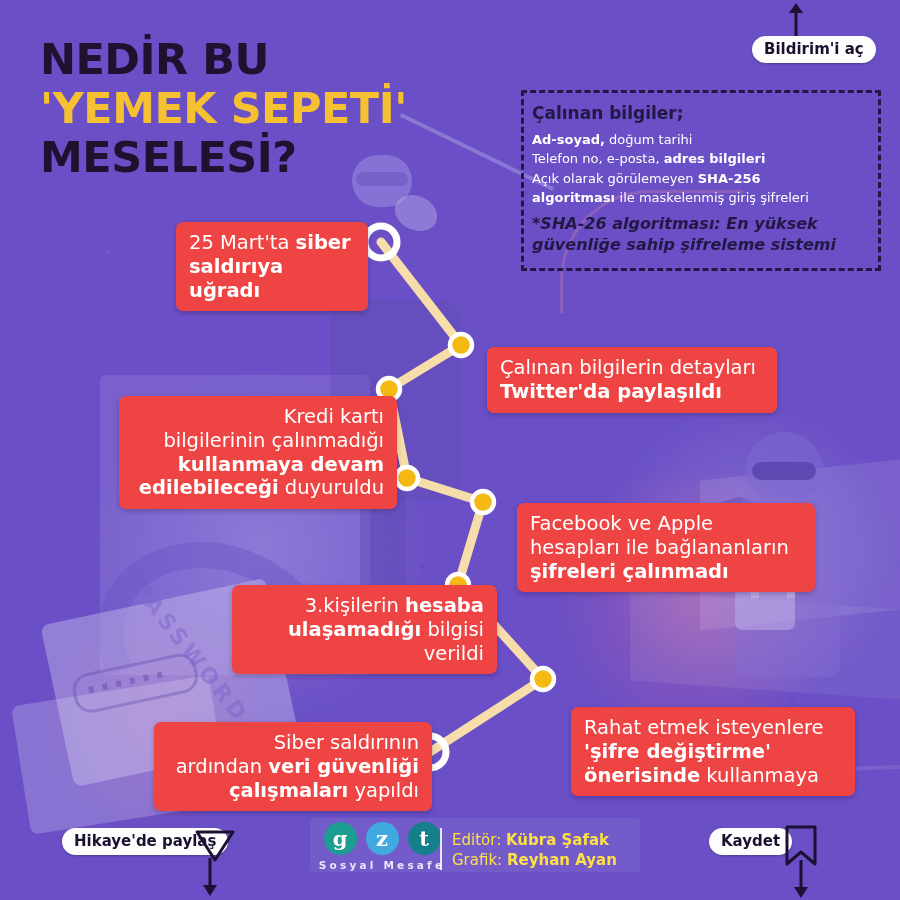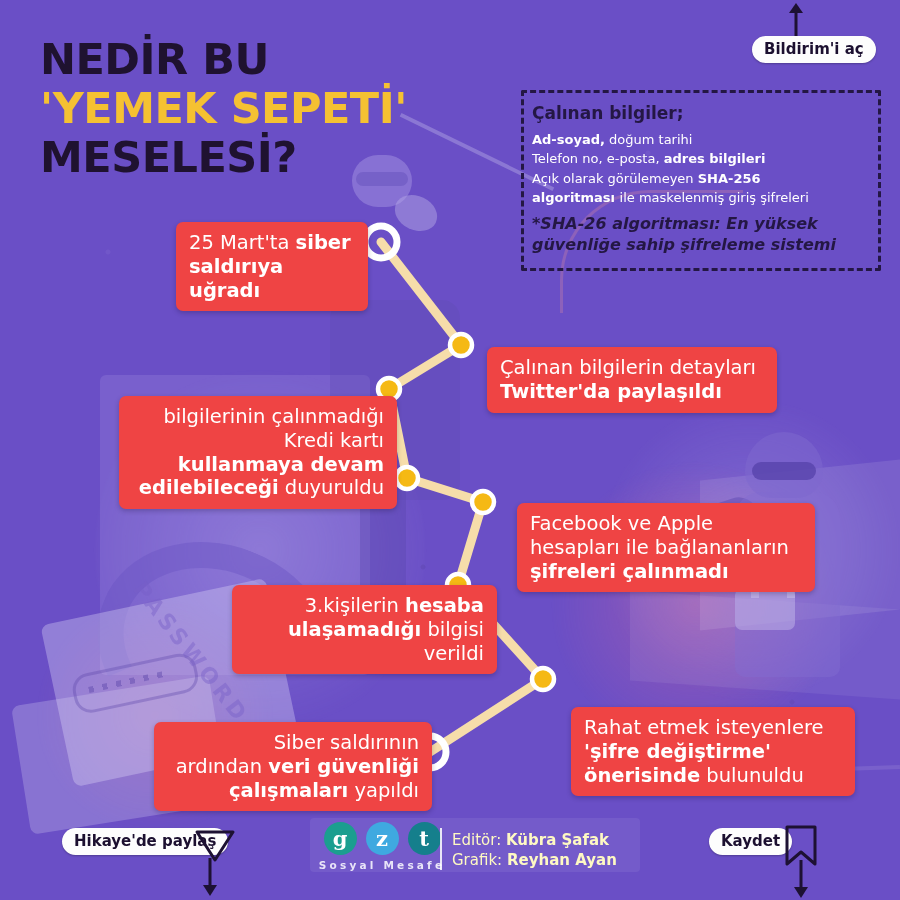--- a/index.html
+++ b/index.html
@@ -122,21 +122,21 @@
   #lbl-5{left:232px;top:585px;width:208px;padding-left:44px;}
   #lbl-6{left:571px;top:707px;width:258px;}
   #lbl-7{left:154px;top:722px;width:252px;}
 
   
   .gzt{position:absolute;left:318px;top:822px;width:128px;text-align:center;}
   .gzt-row{display:flex;gap:9px;justify-content:center;}
   .gzt-c{width:33px;height:33px;border-radius:50%;display:flex;align-items:center;justify-content:center;
     color:#fff;font-weight:800;font-size:21px;font-family:"DejaVu Serif","Liberation Serif",serif;}
   .gzt-sub{margin-top:4px;color:#e9e5f8;font-size:10.5px;letter-spacing:3.2px;font-weight:600;}
-  .credits{position:absolute;left:452px;top:830px;color:#fef9c3;font-size:15px;line-height:1.35;}
+  .credits{position:absolute;left:452px;top:830px;color:#fde047;font-size:15px;line-height:1.35;}
   .credits b{font-weight:800;}
   .credit-div{position:absolute;left:440px;top:828px;width:2px;height:42px;background:#ffffff;opacity:.85;}
   .footer-plate{position:absolute;left:310px;top:818px;width:330px;height:54px;background:rgba(255,255,255,.07);border-radius:4px;}
 </style>
 </head>
 <body>
 
 <div id="canvas">
 
   <div class="bg">
@@ -227,39 +227,39 @@
 
   <div class="lbl left-al" id="lbl-1">
       <div><span>25 Mart'ta </span><b>siber</b></div>
       <div><b>saldırıya uğradı</b></div>
     </div>
   <div class="lbl left-al" id="lbl-2">
       <div><span>Çalınan bilgilerin detayları</span></div>
       <div><b>Twitter'da paylaşıldı</b></div>
     </div>
   <div class="lbl right-al" id="lbl-3">
+      <div><span>Kredi kartı</span></div>
       <div><span>bilgilerinin çalınmadığı</span></div>
-      <div><span>Kredi kartı</span></div>
       <div><b>kullanmaya devam</b></div>
       <div><b>edilebileceği</b><span> duyuruldu</span></div>
     </div>
   <div class="lbl left-al" id="lbl-4">
       <div><span>Facebook ve Apple</span></div>
       <div><span>hesapları ile bağlananların</span></div>
       <div><b>şifreleri çalınmadı</b></div>
     </div>
   <div class="lbl right-al" id="lbl-5">
       <div><span>3.kişilerin </span><b>hesaba</b></div>
       <div><b>ulaşamadığı</b><span> bilgisi</span></div>
       <div><span>verildi</span></div>
     </div>
   <div class="lbl left-al" id="lbl-6">
       <div><span>Rahat etmek isteyenlere</span></div>
       <div><b>'şifre değiştirme'</b></div>
-      <div><b>önerisinde</b><span> bulunuldu</span></div>
+      <div><b>önerisinde</b><span> kullanmaya</span></div>
     </div>
   <div class="lbl right-al" id="lbl-7">
       <div><span>Siber saldırının</span></div>
       <div><span>ardından </span><b>veri güvenliği</b></div>
       <div><b>çalışmaları</b><span> yapıldı</span></div>
     </div>
 
   <div class="pill" id="pill-hikaye">Hikaye'de paylaş</div>
   <svg style="position:absolute;left:194px;top:828px;width:42px;height:36px;" viewBox="0 0 42 36">
     <polygon points="3,4 39,4 21,32" fill="none" stroke="#1d1133" stroke-width="3" stroke-linejoin="round"></polygon>

